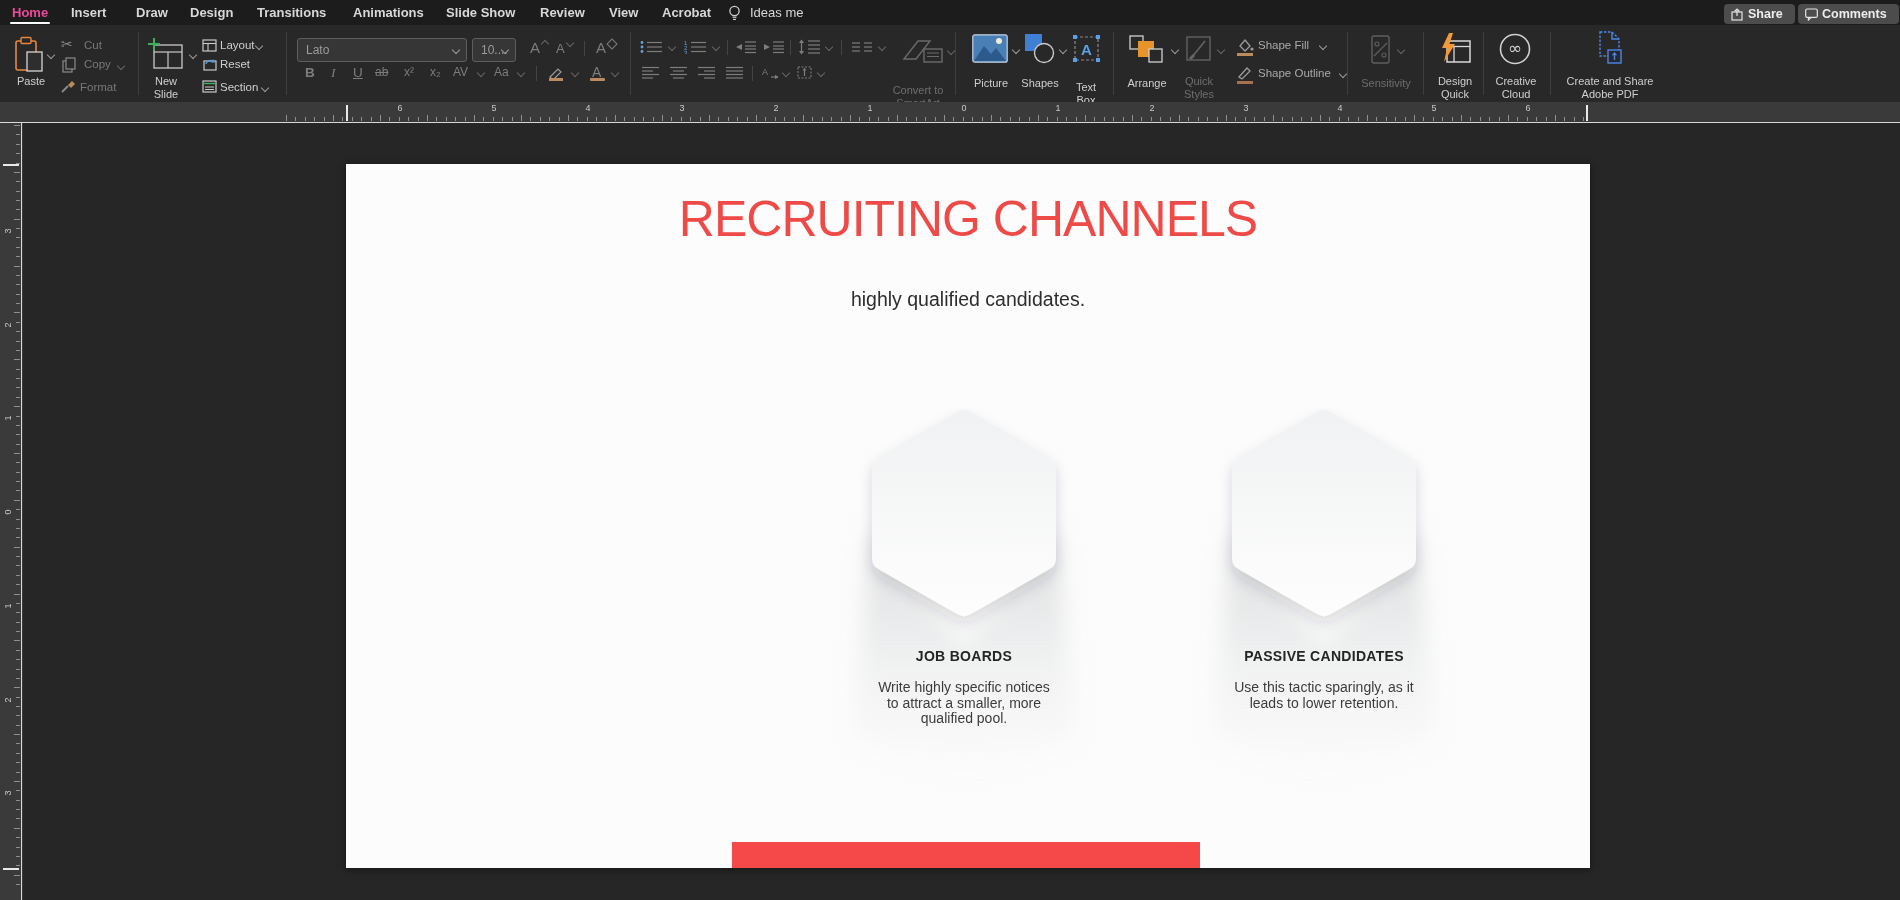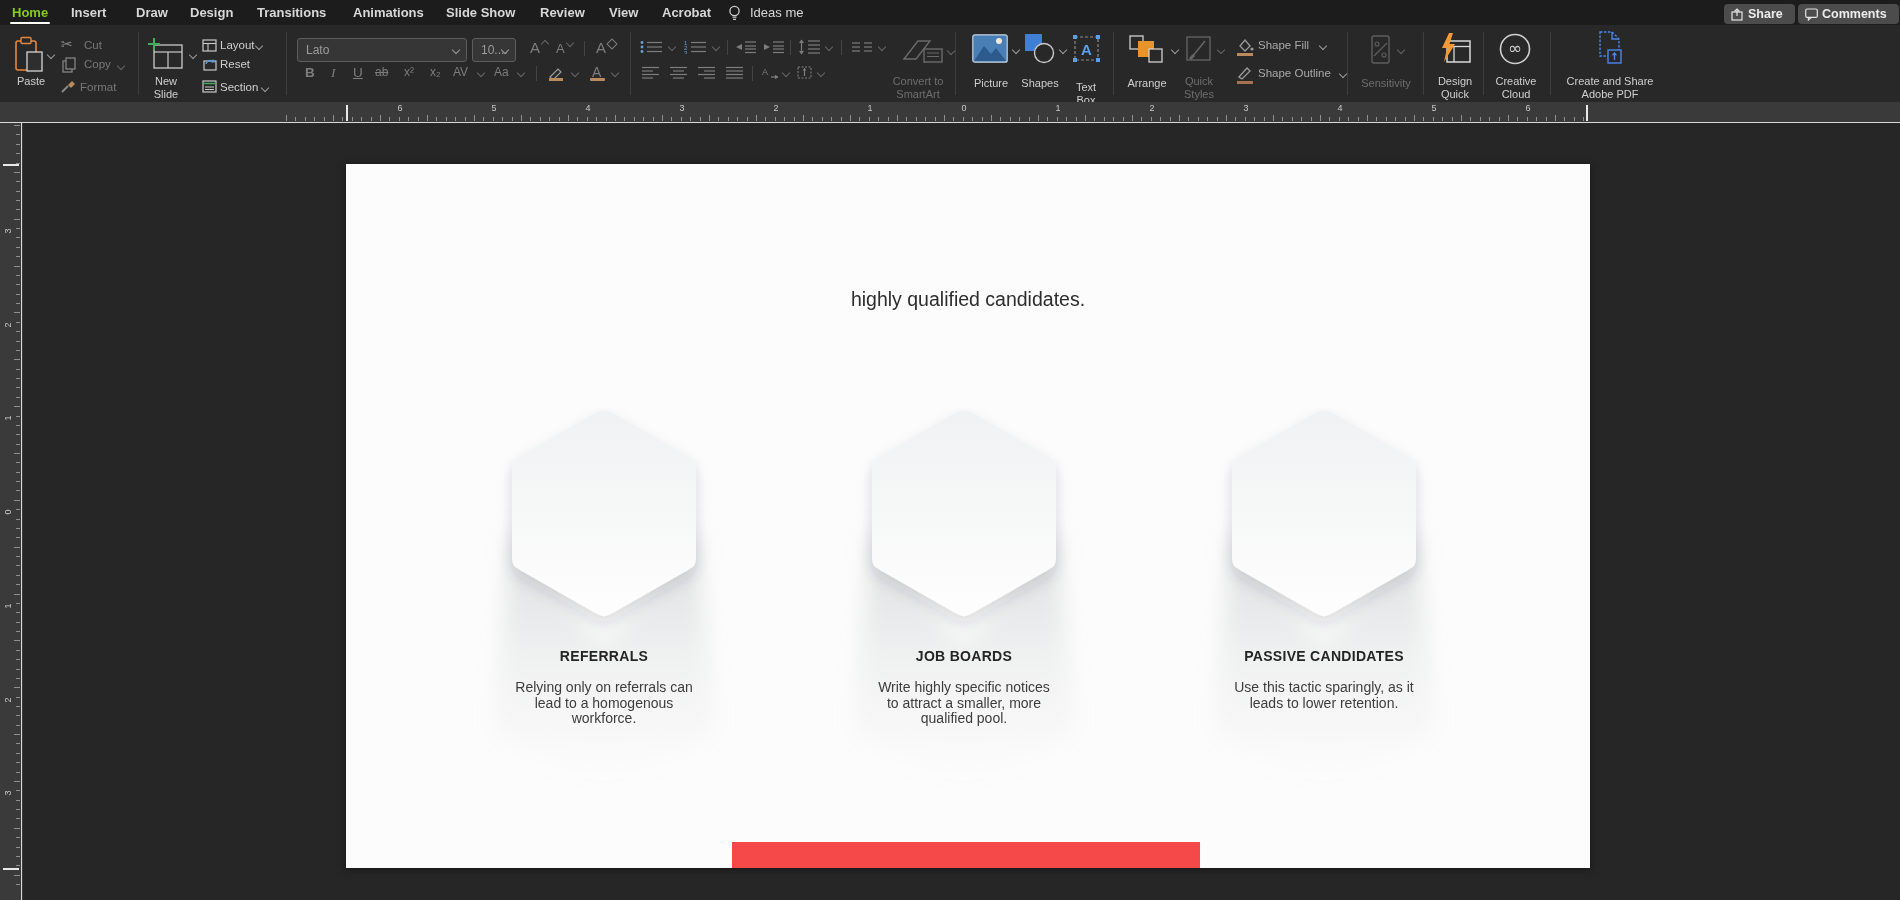--- a/index.html
+++ b/index.html
@@ -3,21 +3,21 @@
 <meta charset="utf-8">
 <style>
   html,body{margin:0;padding:0;background:#262626;}
   body{font-family:"Liberation Sans","DejaVu Sans",sans-serif;}
   #screen{position:relative;width:1900px;height:900px;overflow:hidden;background:#262626;}
   .abs{position:absolute;}
 
   
   #menubar{position:absolute;left:0;top:0;width:1900px;height:25px;background:#1c1c1c;}
   .mi{position:absolute;top:5px;font-size:13px;font-weight:600;color:#d8d8d8;white-space:nowrap;cursor:default;}
-  .mi.active{color:#84cc16;}
+  .mi.active{color:#ec4899;}
   #home-underline{position:absolute;left:10px;top:22px;width:40px;height:2px;background:#ffffff;border-radius:1px;}
   .topbtn{position:absolute;top:4px;height:20px;background:#4c4c4c;border-radius:4px;color:#ececec;font-size:12.5px;font-weight:600;line-height:20px;padding:0 9px 0 24px;}
   .topbtn svg{position:absolute;left:7px;top:4px;}
 
   
   #ribbon{position:absolute;left:0;top:25px;width:1900px;height:77px;background:#282828;}
   .sep{position:absolute;top:7px;height:63px;width:1px;background:#3e3e3e;}
   .minidiv{position:absolute;width:1px;height:15px;background:#444444;}
   .lbl{position:absolute;font-size:11.5px;color:#cfcfcf;white-space:nowrap;}
   .dim{color:#787878 !important;}
@@ -304,21 +304,21 @@
         <polygon points="7.5,1.8 5.6,4.4 9.4,4.4" fill="#7d7d7d"></polygon>
     </svg>
     <i class="chev dim2" style="left:818px;top:45px"></i>
     <svg class="abs" style="left:900px;top:10px" width="46" height="32">
       <path d="M4,24 L18,6 L30,6 L16,24 Z" fill="none" stroke="#6a6a6a" stroke-width="1.4"></path>
       <rect x="24" y="14" width="18" height="13" fill="none" stroke="#6a6a6a" stroke-width="1.4"></rect>
       <line x1="27" y1="18" x2="39" y2="18" stroke="#6a6a6a" stroke-width="1"></line>
       <line x1="27" y1="21.5" x2="39" y2="21.5" stroke="#6a6a6a" stroke-width="1"></line>
     </svg>
     <i class="chev dim2" style="left:948px;top:23px"></i>
-    <div class="biglbl dim" style="left:868px;top:50px;width:100px"><span>Convert to</span><br><span>SmartArt</span></div>
+    <div class="biglbl dim" style="left:868px;top:59px;width:100px"><span>Convert to</span><br><span>SmartArt</span></div>
 
     <svg class="abs" style="left:972px;top:9px" width="36" height="29">
       <rect x="0.8" y="0.8" width="34.4" height="27.4" rx="2" fill="#4a7fb5" stroke="#c3d2e2" stroke-width="1.2"></rect>
       <path d="M2,27 L12,12 L19,20 L24,14 L34,27 Z" fill="#2c5a8c"></path>
       <circle cx="27" cy="7" r="3" fill="#f0ead8"></circle>
     </svg>
     <i class="chev" style="left:1013px;top:22px"></i>
     <div class="biglbl" style="left:962px;top:52px;width:58px">Picture</div>
     <svg class="abs" style="left:1024px;top:8px" width="32" height="31">
       <rect x="1" y="1" width="17" height="17" fill="#3f7fd4"></rect>
@@ -643,32 +643,23 @@
       <span class="vnum" style="top: 103px;">3</span>
       <span class="vnum" style="top: 196.7px;">2</span>
       <span class="vnum" style="top: 290.4px;">1</span>
       <span class="vnum" style="top: 384.1px;">0</span>
       <span class="vnum" style="top: 477.8px;">1</span>
       <span class="vnum" style="top: 571.5px;">2</span>
       <span class="vnum" style="top: 665.2px;">3</span>
     </div>
 
   <div id="slide">
+    <div id="slide-title" style="color: rgb(238, 75, 72);">RECRUITING CHANNELS</div>
     <div class="subline" style="top:124px">highly qualified candidates.</div>
 
-    <div class="card" style="left:88px">
-      <svg width="340" height="400" viewBox="0 0 340 400">
-        <path d="M78,120 L58,330 L170,372 L282,330 L262,120 L170,235 Z" fill="url(#fade)" filter="url(#softblur)"></path>
-        <path d="M170,15 L249,60 L249,150 L170,195 L91,150 L91,60 Z" fill="url(#hexg)" stroke="url(#hexg)" stroke-width="26" stroke-linejoin="round" filter="url(#hexdrop)"></path>
-      </svg>
-      <div class="card-heading">REFERRALS</div>
-      <div class="card-body">Relying only on referrals can
-lead to a homogenous
-workforce.</div>
-    </div>
 
     <div class="card" style="left:808px">
       <svg width="340" height="400" viewBox="0 0 340 400">
         <path d="M78,120 L58,330 L170,372 L282,330 L262,120 L170,235 Z" fill="url(#fade)" filter="url(#softblur)"></path>
         <path d="M170,15 L249,60 L249,150 L170,195 L91,150 L91,60 Z" fill="url(#hexg)" stroke="url(#hexg)" stroke-width="26" stroke-linejoin="round" filter="url(#hexdrop)"></path>
       </svg>
       <div class="card-heading">PASSIVE CANDIDATES</div>
       <div class="card-body">Use this tactic sparingly, as it
 leads to lower retention.</div>
     </div>

